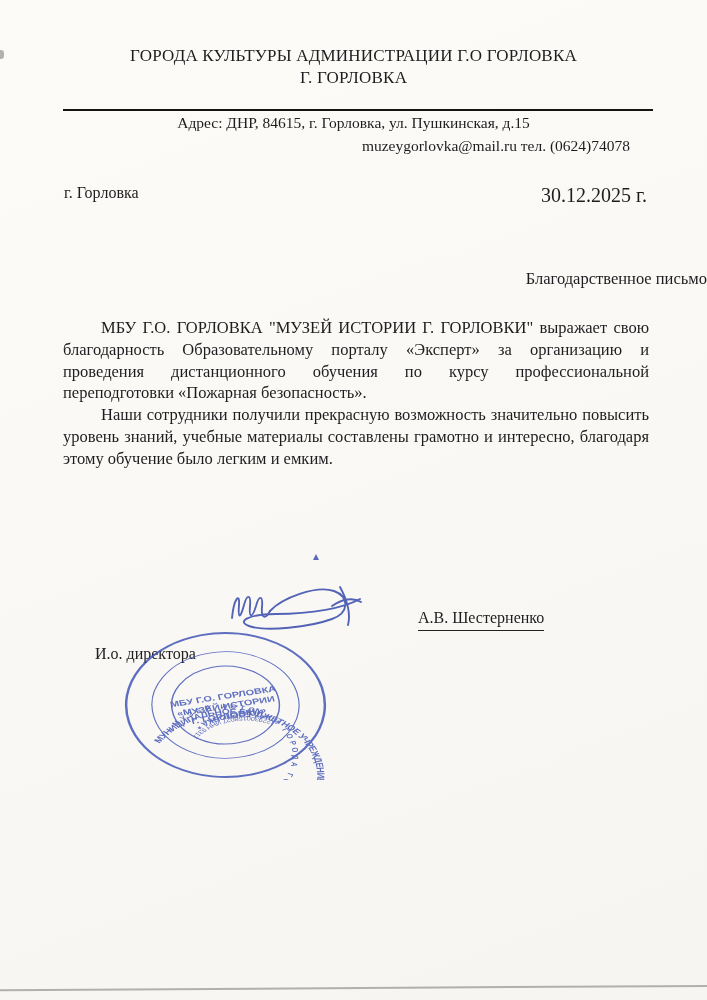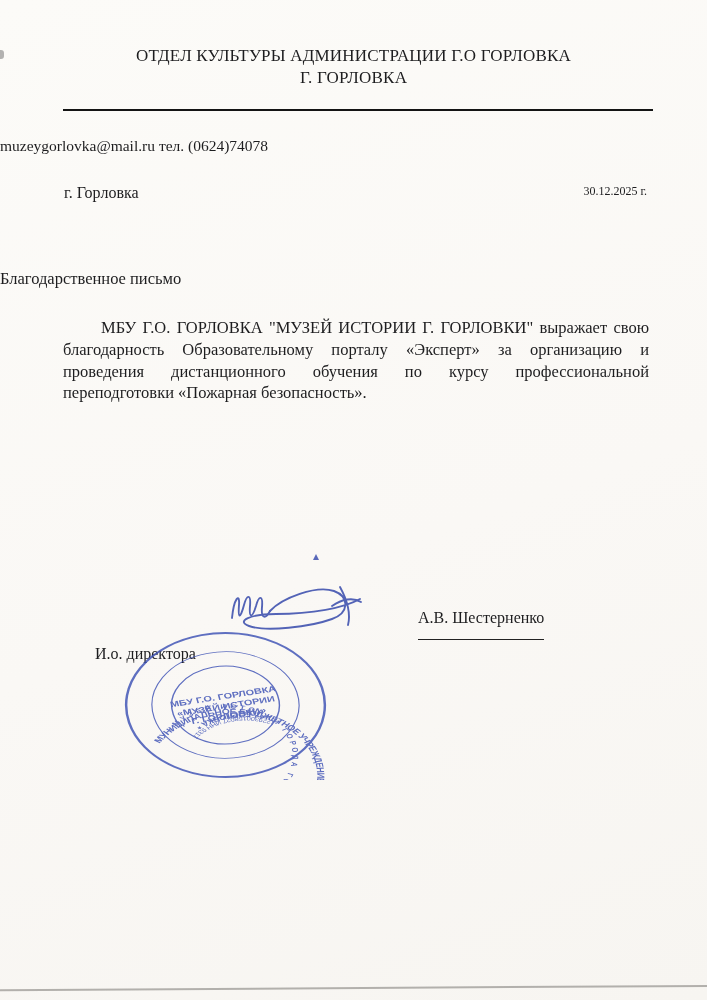--- a/index.html
+++ b/index.html
@@ -11,60 +11,62 @@
     color:#1d1d1f;
   }
   .abs{position:absolute;}
   
   .org-line{left:0;width:707px;text-align:center;font-size:17px;letter-spacing:.2px;white-space:nowrap;}
   .org-1{top:46px;}
   .org-2{top:68px;}
   .org-3{top:90px;}
   .rule{left:63px;width:590px;height:2px;background:#141414;top:109px;}
   .addr{left:0;width:707px;text-align:center;font-size:15.5px;top:114px;}
-  .contact{left:0;width:630px;text-align:left;font-size:15.5px;top:137px;}
+  .contact{left:0;width:630px;text-align:right;font-size:15.5px;top:137px;}
   
   .city{left:64px;top:184px;font-size:16px;}
-  .date{right:60px;top:184px;font-size:12px;}
+  .date{right:60px;top:184px;font-size:20px;}
   
-  .title{left:0;width:707px;text-align:left;top:269px;font-size:16.5px;}
+  .title{left:0;width:707px;text-align:right;top:269px;font-size:16.5px;}
   
   .body{left:63px;top:317px;width:586px;font-size:16.5px;line-height:21.8px;text-align:justify;}
   .body p{margin:0;text-indent:38px;}
   
   .ink-mark{left:313px;top:554px;width:0;height:0;
     border-left:3px solid transparent;border-right:3px solid transparent;
     border-bottom:6px solid #3c4fae;opacity:.85;}
   
   .sig-pos{left:95px;top:609px;font-size:16px;margin-top:36px;}
-  .sig-name{left:418px;top:609px;font-size:16px;border-bottom:1.2px solid #222;padding-bottom:12px;}
+  .sig-name{left:418px;top:609px;font-size:16px;border-bottom:1.2px solid #222;padding-bottom:3px;}
   .sig-ink{left:220px;top:576px;}
   
   .stamp{left:122px;top:630px;}
   
   .scan-line{left:-10px;top:987px;width:740px;height:1.5px;background:#9b9894;transform:rotate(-0.35deg);opacity:.75;}
   .scan-speck{left:0;top:50px;width:4px;height:9px;background:#777;opacity:.55;border-radius:0 3px 3px 0;}
 </style>
 </head>
 <body>
 
 <div class="page">
 
-  <div class="abs org-line org-1">ОТДЕЛ КУЛЬТУРЫ АДМИНИСТРАЦИИ Г.О ГОРЛОВКА</div>
+  <div class="abs org-line org-1">ГОРОДА КУЛЬТУРЫ АДМИНИСТРАЦИИ Г.О ГОРЛОВКА</div>
   <div class="abs org-line org-2">Г. ГОРЛОВКА</div>
   <div class="abs rule"></div>
+  <div class="abs addr">Адрес: ДНР, 84615, г. Горловка, ул. Пушкинская, д.15</div>
   <div class="abs contact">muzeygorlovka@mail.ru тел. (0624)74078</div>
 
   <div class="abs city">г. Горловка</div>
   <div class="abs date">30.12.2025 г.</div>
 
   <div class="abs title">Благодарственное письмо</div>
 
   <div class="abs body">
     <p>МБУ Г.О. ГОРЛОВКА "МУЗЕЙ ИСТОРИИ Г. ГОРЛОВКИ" выражает свою благодарность Образовательному порталу «Эксперт» за организацию и проведения дистанционного обучения по курсу профессиональной переподготовки «Пожарная безопасность».</p>
+    <p>Наши сотрудники получили прекрасную возможность значительно повысить уровень знаний, учебные материалы составлены грамотно и интересно, благодаря этому обучение было легким и емким.</p>
   </div>
 
   <div class="abs ink-mark"></div>
 
   <div class="abs sig-pos">И.о. директора</div>
   <div class="abs sig-name">А.В. Шестерненко</div>
 
   <svg class="abs sig-ink" width="160" height="78" viewBox="0 0 160 78">
     <g fill="none" stroke="#3c4fae" stroke-width="1.9" stroke-linecap="round" opacity="0.88">
       <path d="M12,42 C14,22 20,16 19,29 C18,42 20,44 24,29 C27,18 31,18 30,30 C29,42 32,43 36,30 C39,19 43,19 42,31 C41,42 45,44 50,35"></path>

